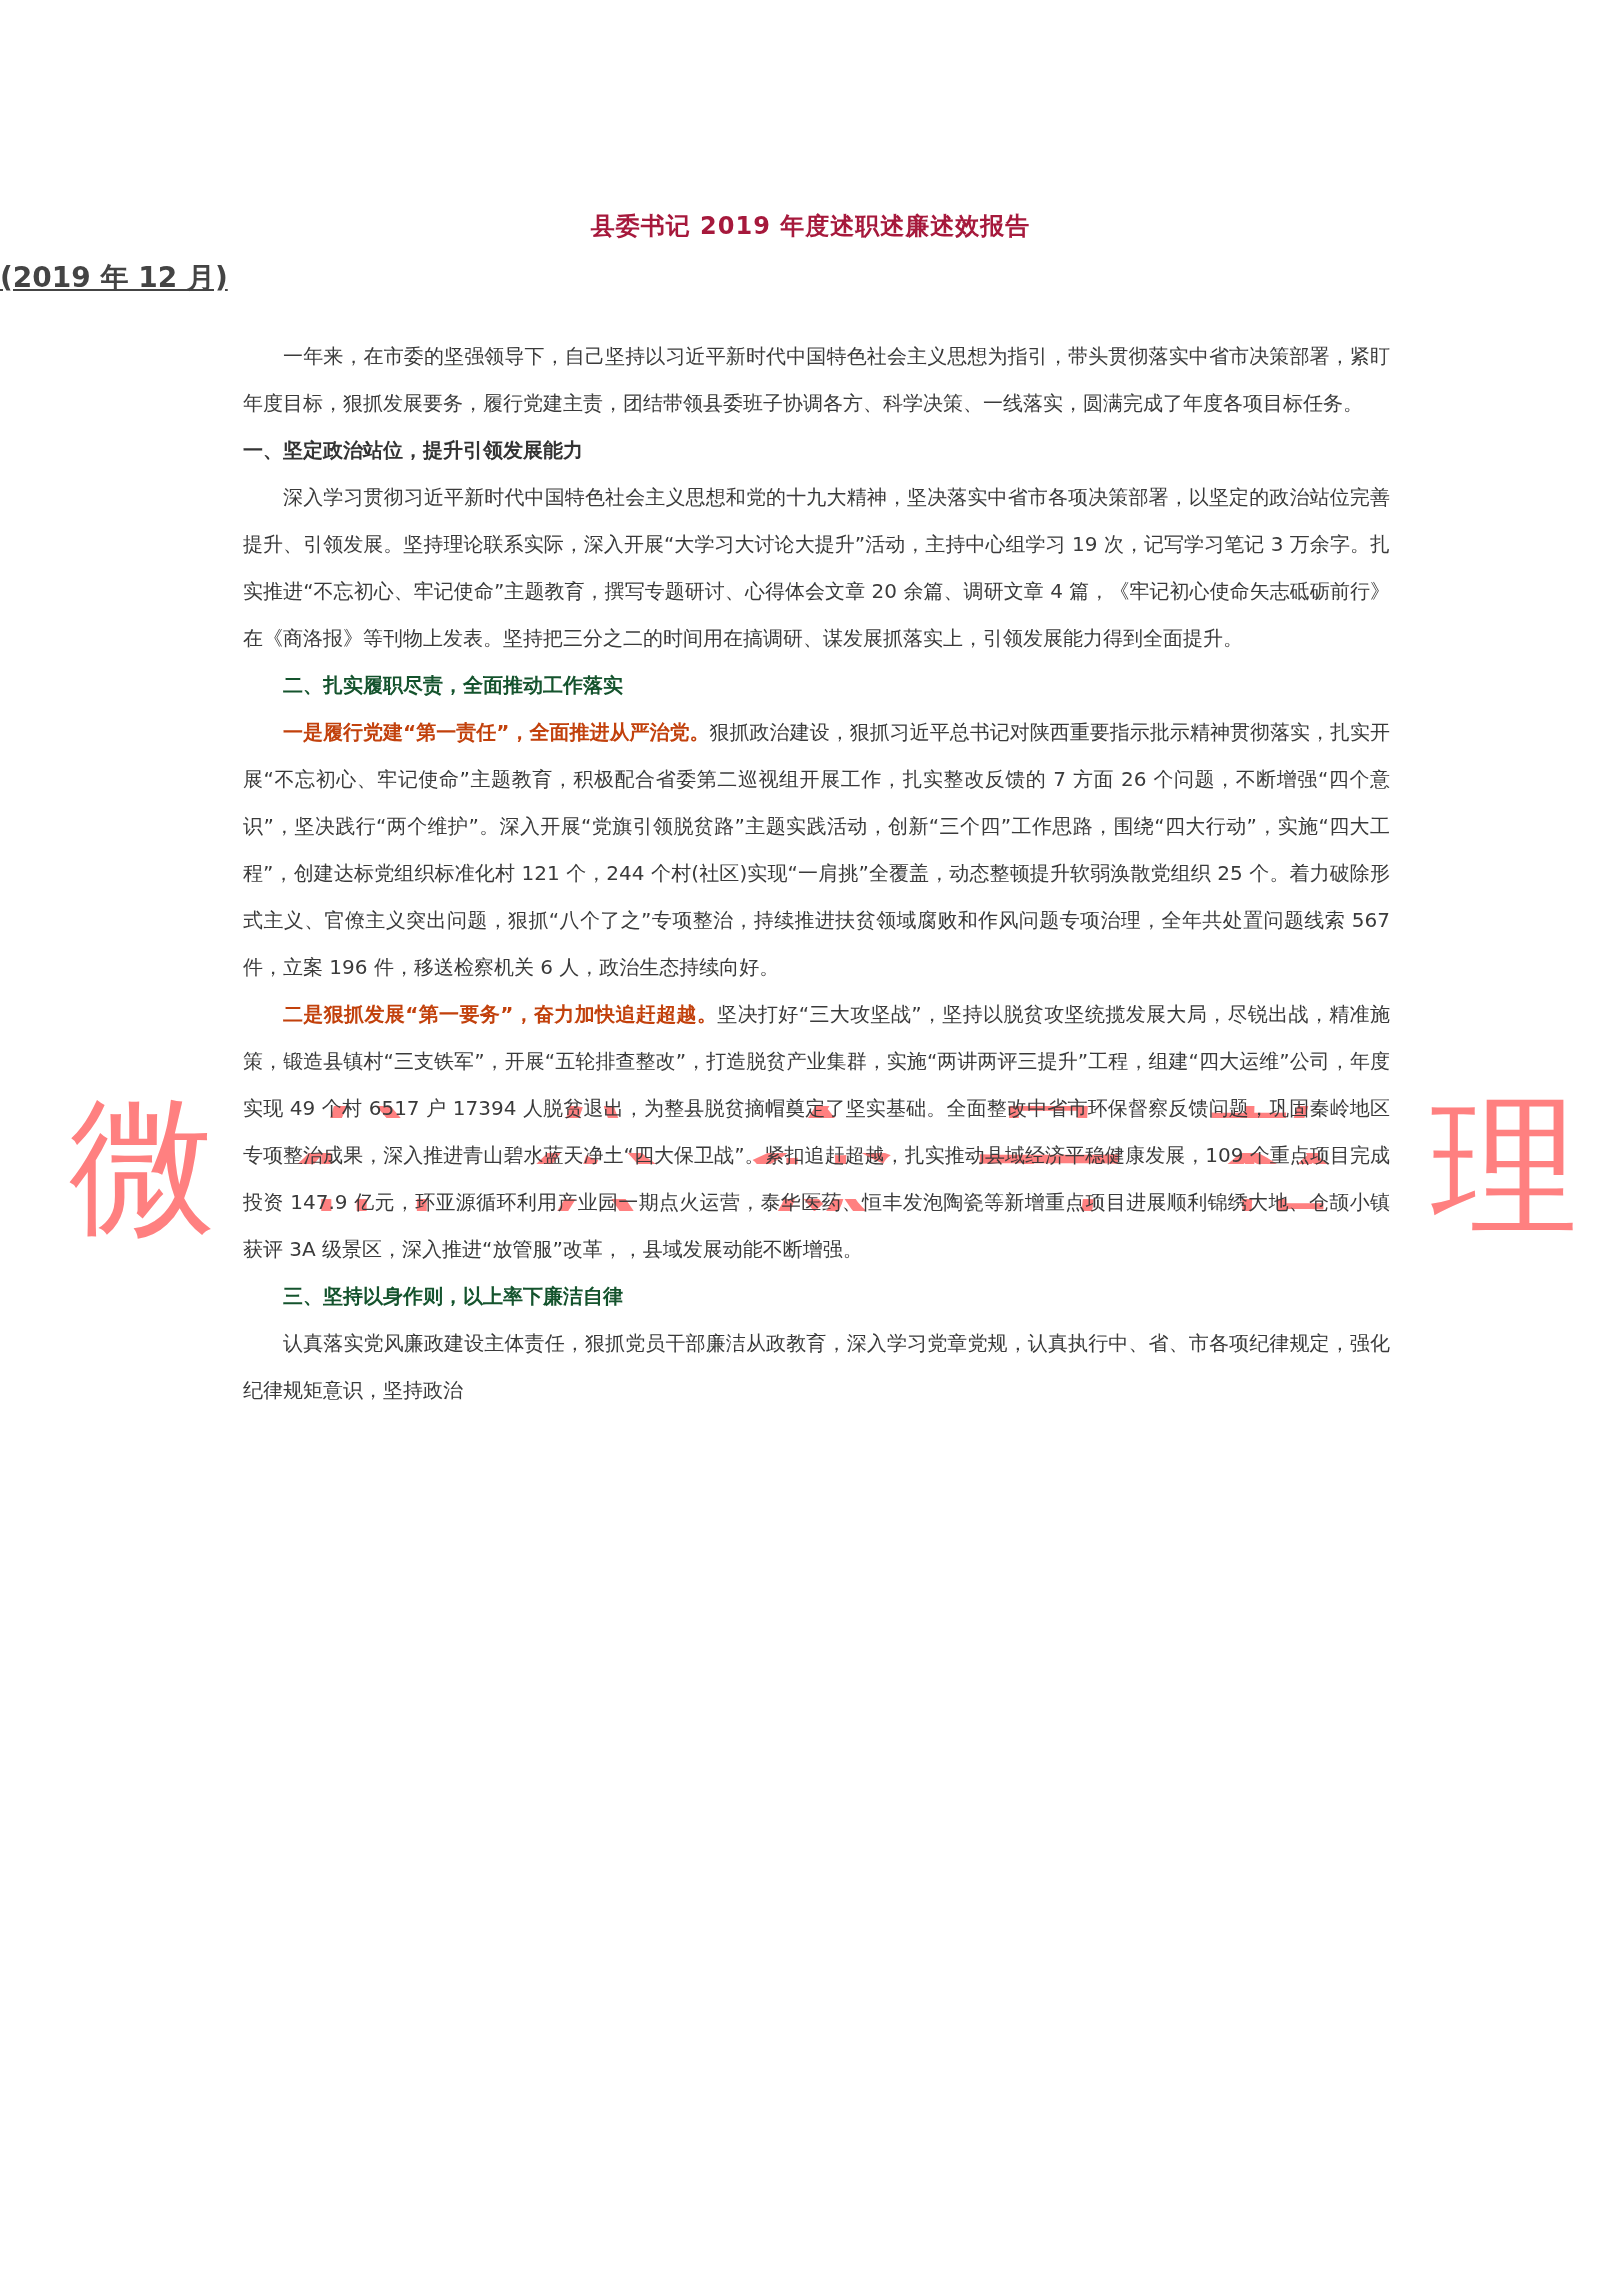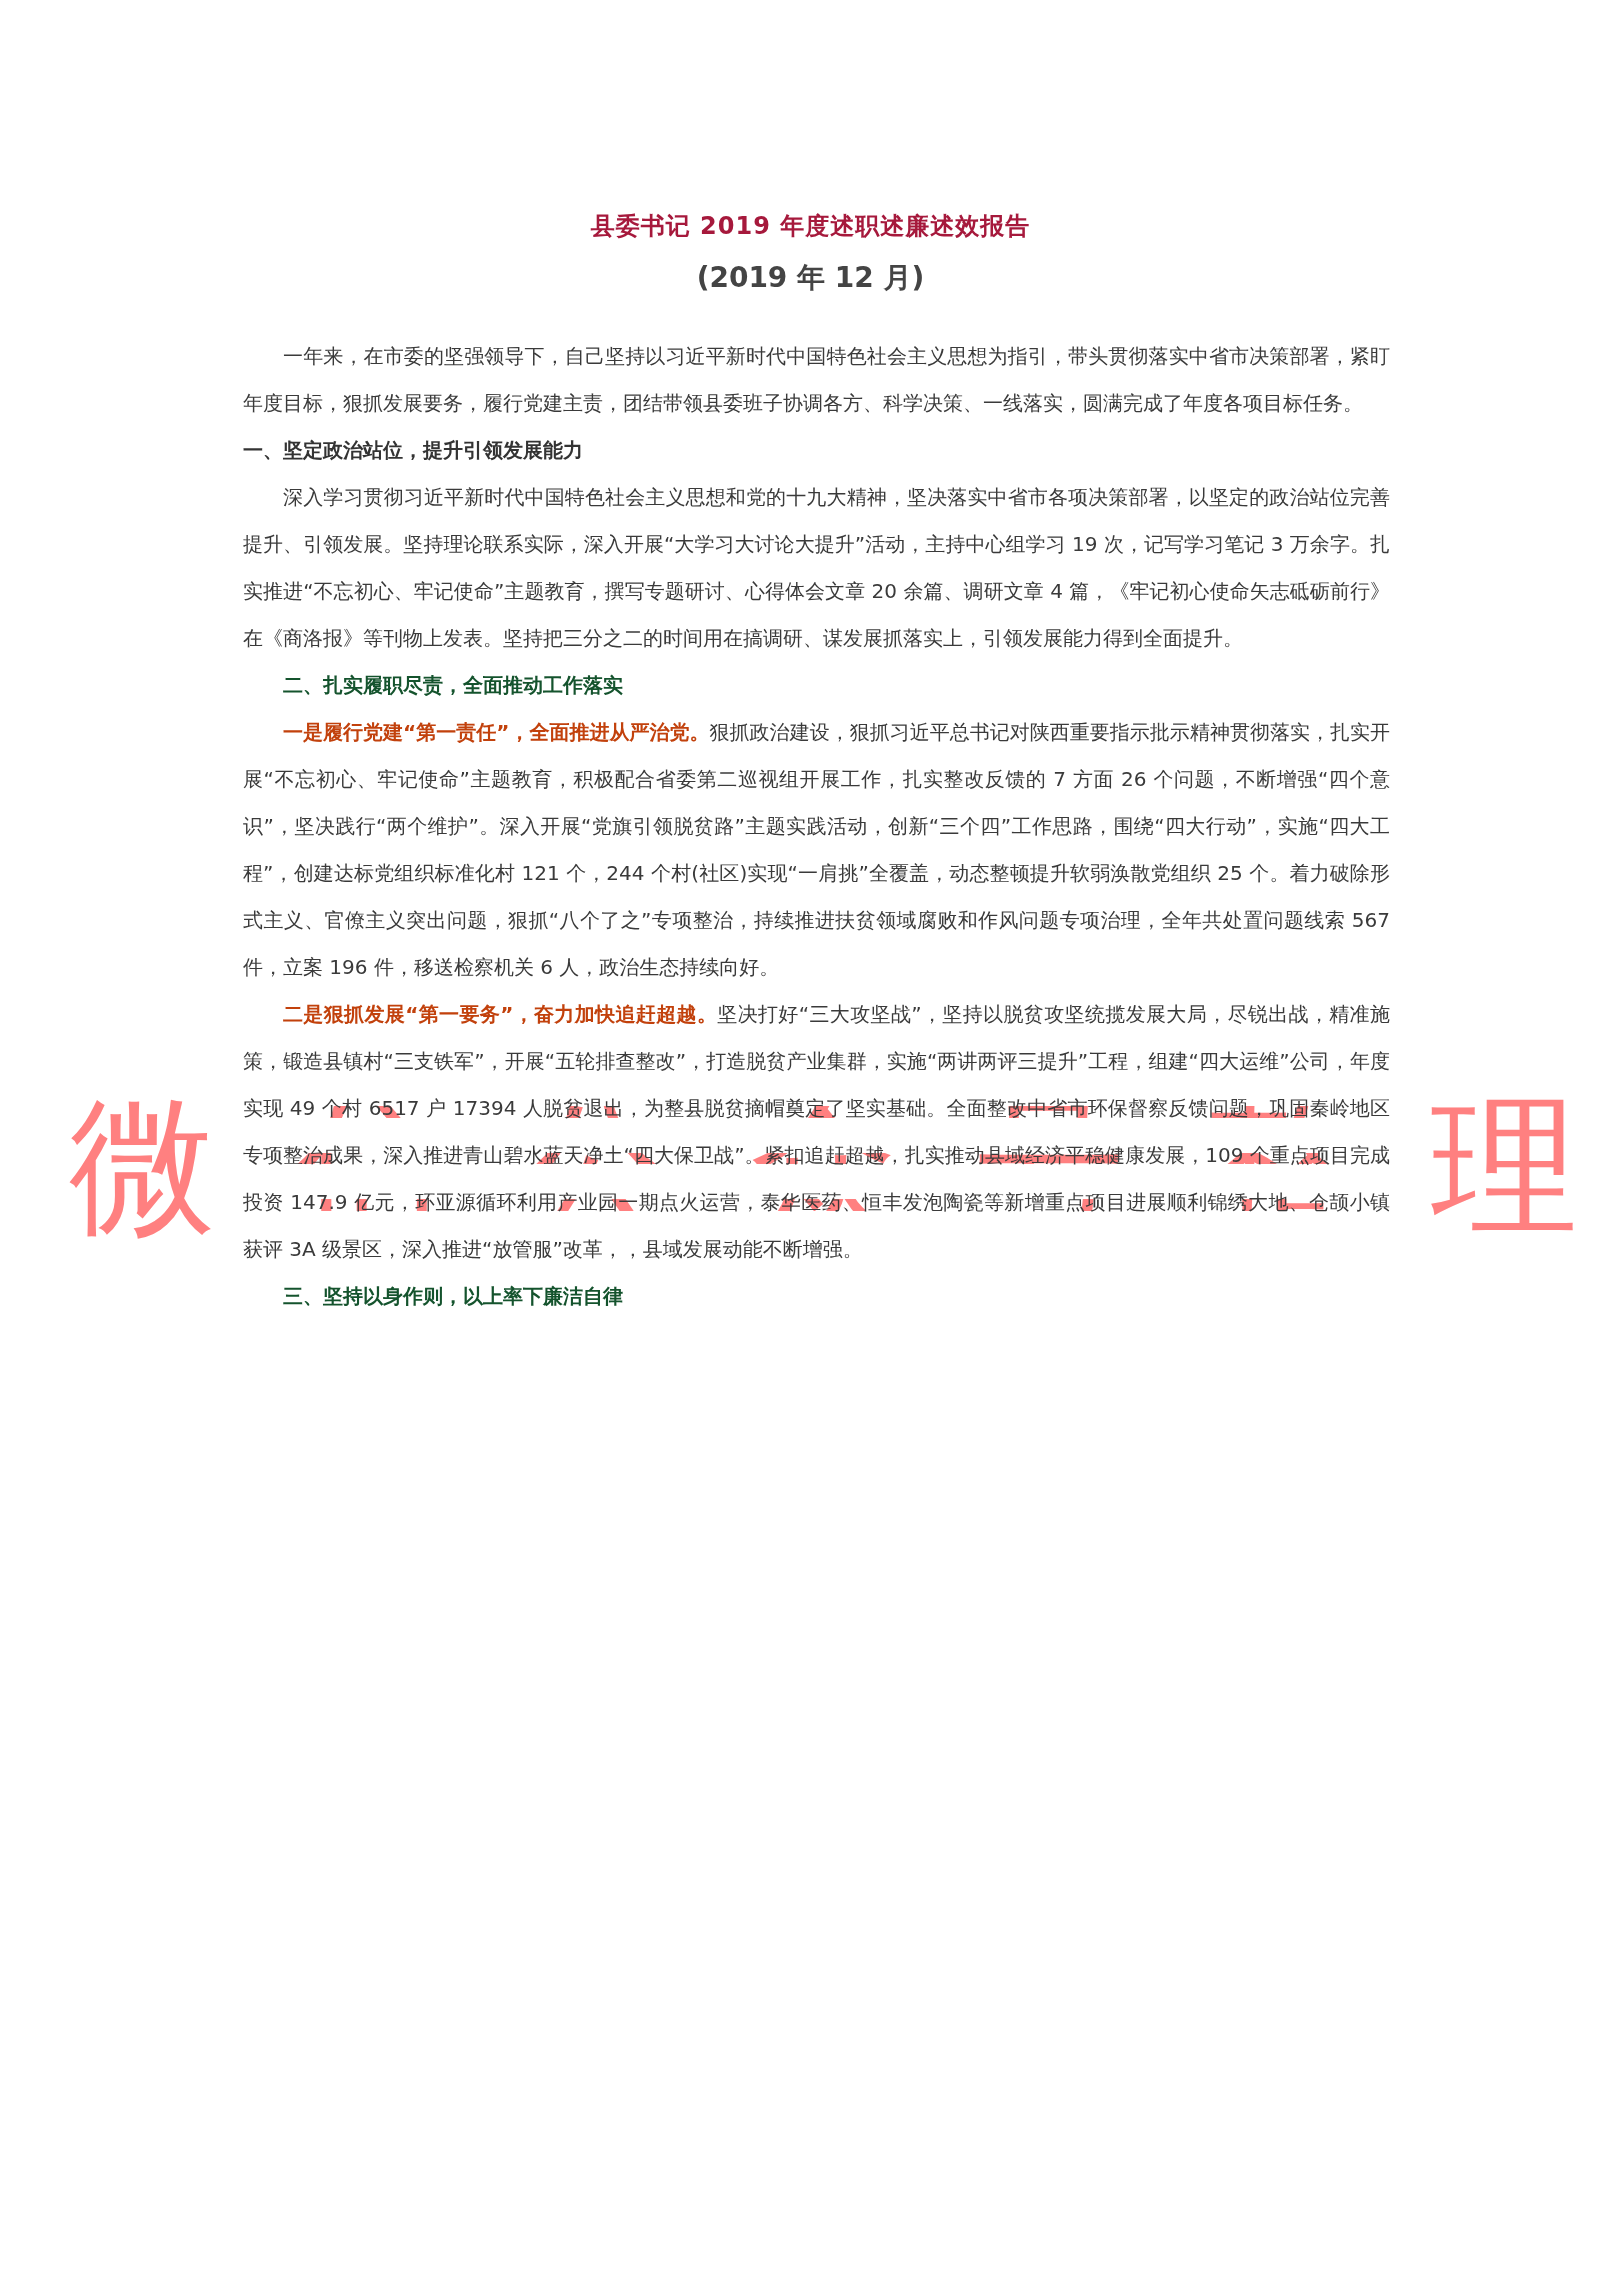--- a/index.html
+++ b/index.html
@@ -2,22 +2,22 @@
 <html><head>
 <meta charset="utf-8">
 <style>
   html, body { margin: 0; padding: 0; background: #ffffff; }
   body { width: 1621px; height: 2293px; position: relative; overflow: hidden;
          font-family: "DejaVu Sans", "Liberation Sans", sans-serif; color: #3a3a3a; }
   .page { position: absolute; left: 0; top: 0; width: 1621px; height: 2293px; background: #fff; }
 
   .title { position: absolute; left: 0; width: 1621px; top: 210px; text-align: center;
            font-size: 24px; font-weight: bold; color: #a6193c; letter-spacing: 1px; }
-  .subtitle { position: absolute; left: 0; width: 1621px; top: 259px; text-align: center;
-              font-size: 28px; font-weight: bold; color: #444; }
+  .subtitle { position: absolute; left: 0; width: 1621px; top: 259px; text-align: left;
+              font-size: 28px; font-weight: bold; color: #444; text-decoration: underline; }
 
   .body { position: absolute; left: 243px; top: 333px; width: 1147px; font-size: 20px;
           line-height: 47px; z-index: 2; }
   .body p { margin: 0; text-align: justify; text-align-last: left; }
   .body p.indent { text-indent: 2em; }
   .body p.h1 { font-weight: bold; color: #333; }
   .body p.h2 { font-weight: bold; color: #14532d; text-indent: 2em; }
   .body b { font-weight: bold; color: #c2410c; }
 
   .watermark { position: absolute; left: 69px; top: 1083px; width: 1509px; height: 167px;
@@ -51,16 +51,17 @@
   <div class="wm-mask" style="top:1211px;height:35px;"></div>
 
   <div class="body">
     <p class="indent">一年来，在市委的坚强领导下，自己坚持以习近平新时代中国特色社会主义思想为指引，带头贯彻落实中省市决策部署，紧盯年度目标，狠抓发展要务，履行党建主责，团结带领县委班子协调各方、科学决策、一线落实，圆满完成了年度各项目标任务。</p>
     <p class="h1">一、坚定政治站位，提升引领发展能力</p>
     <p class="indent">深入学习贯彻习近平新时代中国特色社会主义思想和党的十九大精神，坚决落实中省市各项决策部署，以坚定的政治站位完善提升、引领发展。坚持理论联系实际，深入开展“大学习大讨论大提升”活动，主持中心组学习 19 次，记写学习笔记 3 万余字。扎实推进“不忘初心、牢记使命”主题教育，撰写专题研讨、心得体会文章 20 余篇、调研文章 4 篇，《牢记初心使命矢志砥砺前行》在《商洛报》等刊物上发表。坚持把三分之二的时间用在搞调研、谋发展抓落实上，引领发展能力得到全面提升。</p>
     <p class="h2">二、扎实履职尽责，全面推动工作落实</p>
     <p class="indent"><b>一是履行党建“第一责任”，全面推进从严治党。</b><span>狠抓政治建设，狠抓习近平总书记对陕西重要指示批示精神贯彻落实，扎实开展“不忘初心、牢记使命”主题教育，积极配合省委第二巡视组开展工作，扎实整改反馈的 7 方面 26 个问题，不断增强“四个意识”，坚决践行“两个维护”。深入开展“党旗引领脱贫路”主题实践活动，创新“三个四”工作思路，围绕“四大行动”，实施“四大工程”，创建达标党组织标准化村 121 个，244 个村(社区)实现“一肩挑”全覆盖，动态整顿提升软弱涣散党组织 25 个。着力破除形式主义、官僚主义突出问题，狠抓“八个了之”专项整治，持续推进扶贫领域腐败和作风问题专项治理，全年共处置问题线索 567 件，立案 196 件，移送检察机关 6 人，政治生态持续向好。</span></p>
     <p class="indent"><b>二是狠抓发展“第一要务”，奋力加快追赶超越。</b><span>坚决打好“三大攻坚战”，坚持以脱贫攻坚统揽发展大局，尽锐出战，精准施策，锻造县镇村“三支铁军”，开展“五轮排查整改”，打造脱贫产业集群，实施“两讲两评三提升”工程，组建“四大运维”公司，年度实现 49 个村 6517 户 17394 人脱贫退出，为整县脱贫摘帽奠定了坚实基础。全面整改中省市环保督察反馈问题，巩固秦岭地区专项整治成果，深入推进青山碧水蓝天净土“四大保卫战”。紧扣追赶超越，扎实推动县域经济平稳健康发展，109 个重点项目完成投资 147.9 亿元，环亚源循环利用产业园一期点火运营，泰华医药、恒丰发泡陶瓷等新增重点项目进展顺利锦绣大地、仓颉小镇获评 3A 级景区，深入推进“放管服”改革，，县域发展动能不断增强。</span></p>
     <p class="h2">三、坚持以身作则，以上率下廉洁自律</p>
+    <p class="indent">认真落实党风廉政建设主体责任，狠抓党员干部廉洁从政教育，深入学习党章党规，认真执行中、省、市各项纪律规定，强化纪律规矩意识，坚持政治</p>
   </div>
 
 </div>
 
 
 </body></html>

